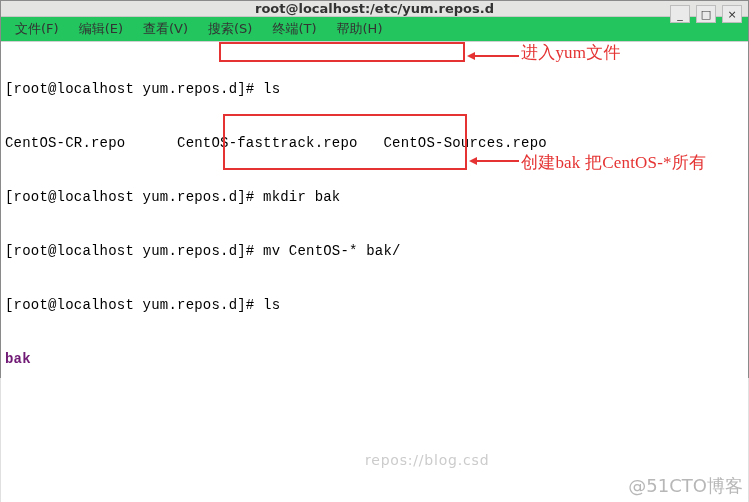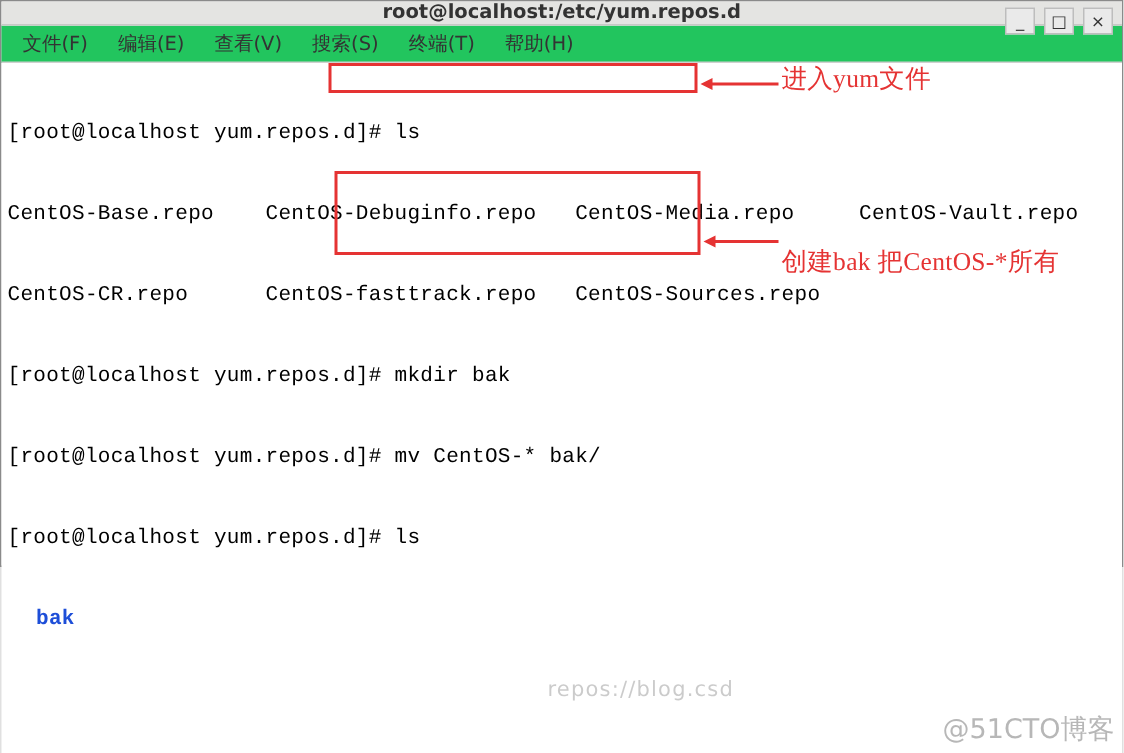--- a/index.html
+++ b/index.html
@@ -74,21 +74,21 @@
   font-family: "Liberation Mono", "DejaVu Sans Mono", Consolas, monospace;
   font-size: 14px;
   line-height: 18px;
   color: #000;
   padding: 2px 4px 4px 4px;
   position: relative;
   white-space: pre;
   letter-spacing: 0.2px;
 }
 .terminal .line { position: relative; }
-.blue-dir { color: #1d4ed8; font-weight: bold; margin-left: 19px; }
+.blue-dir { color: #701a75; font-weight: bold; }
 .red-box {
   position: absolute;
   border: 2px solid #e53333;
   pointer-events: none;
 }
 .anno {
   position: absolute;
   color: #e53333;
   font-family: "SimSun", serif;
   font-size: 17px;
@@ -147,21 +147,20 @@
     <div class="menu-item">文件(F)</div>
     <div class="menu-item">编辑(E)</div>
     <div class="menu-item">查看(V)</div>
     <div class="menu-item">搜索(S)</div>
     <div class="menu-item">终端(T)</div>
     <div class="menu-item">帮助(H)</div>
   </div>
 
   <div class="terminal">
     <div class="line">[root@localhost yum.repos.d]# ls</div>
-    <div class="line">CentOS-Base.repo    CentOS-Debuginfo.repo   CentOS-Media.repo     CentOS-Vault.repo</div>
     <div class="line">CentOS-CR.repo      CentOS-fasttrack.repo   CentOS-Sources.repo</div>
     <div class="line">[root@localhost yum.repos.d]# mkdir bak</div>
     <div class="line">[root@localhost yum.repos.d]# mv CentOS-* bak/</div>
     <div class="line">[root@localhost yum.repos.d]# ls</div>
     <div class="line"><span class="blue-dir">bak</span></div>
     
     
     
     
     
@@ -179,19 +178,19 @@
     </div>
     
     <div class="arrow" style="left:468px; top:115px; width:48px; height:10px;">
       <div class="shaft" style="left:6px; top:3px; width:44px;"></div>
       <div class="head" style="left:0px; top:0px;"></div>
     </div>
 
     
     <div class="anno" style="left:520px; top:2px;">进入yum文件</div>
     
-    <div class="anno" style="left:520px; top:124px;">创建bak 把CentOS-*所有</div>
+    <div class="anno" style="left:520px; top:112px;">创建bak 把CentOS-*所有</div>
   </div>
 
 </div>
 
 <div class="watermark1">repos://blog.csd</div>
 <div class="watermark2">@51CTO博客</div>
 
 </body></html>

